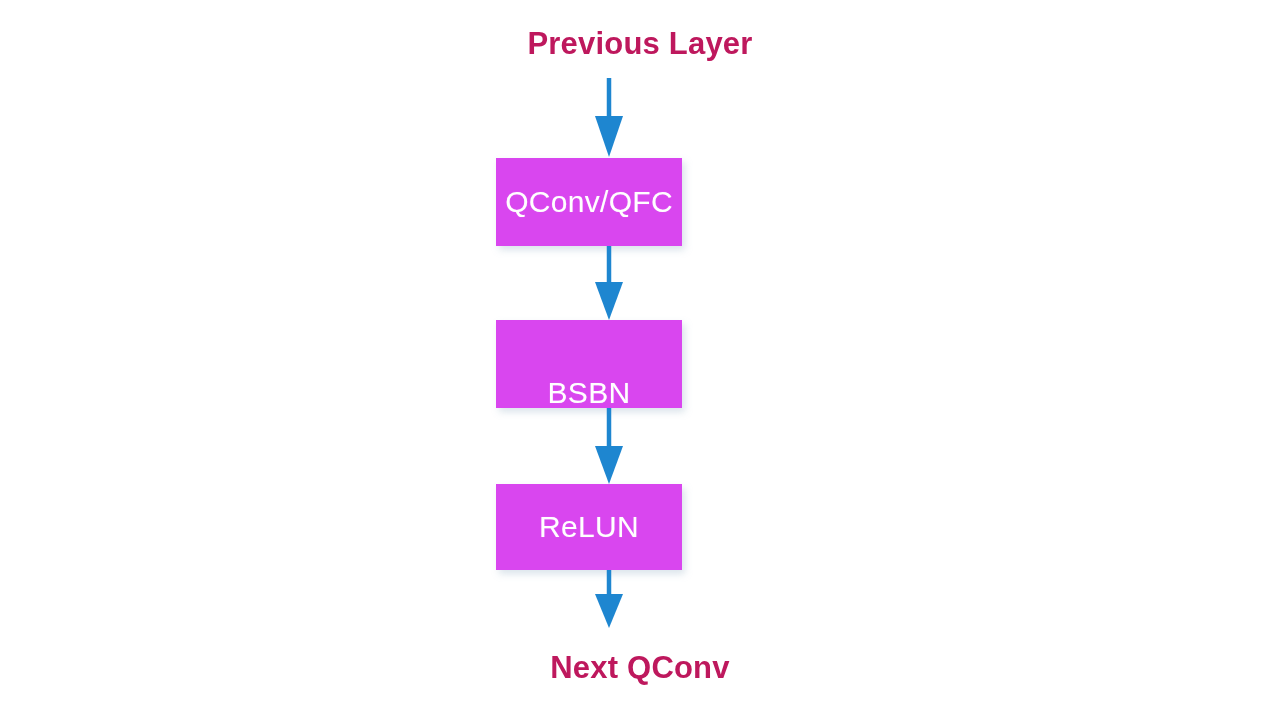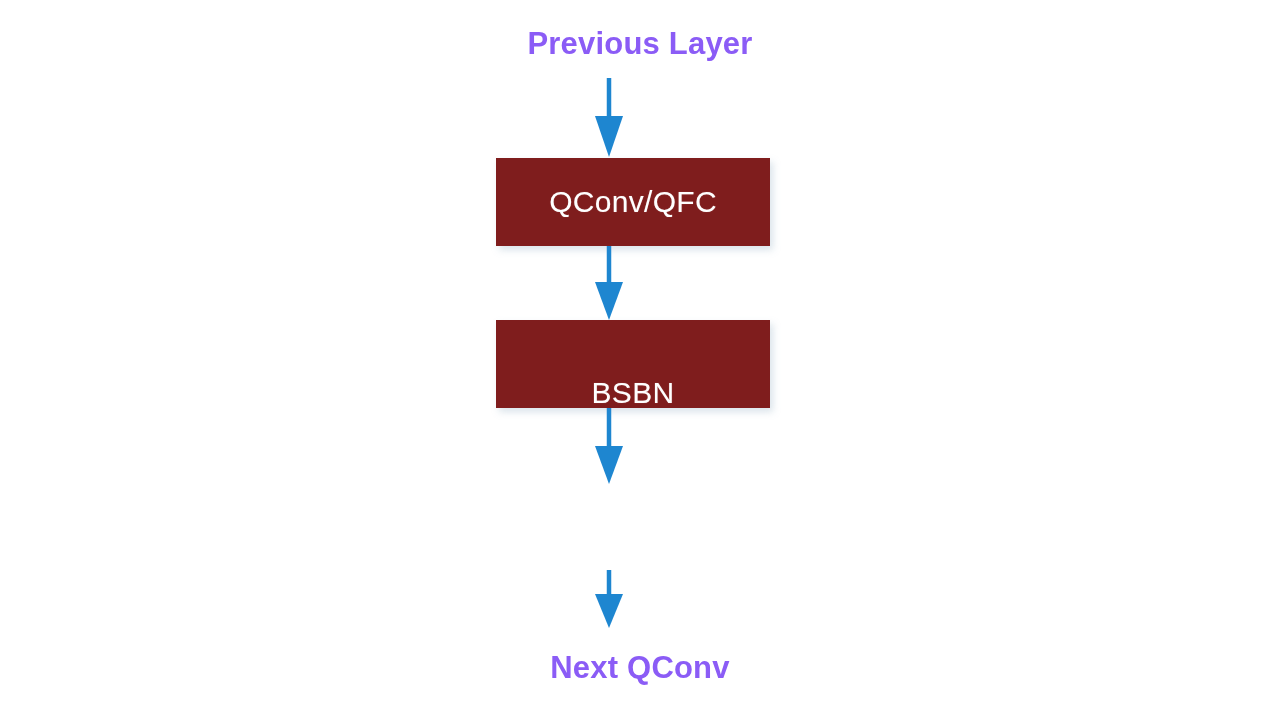--- a/index.html
+++ b/index.html
@@ -21,37 +21,37 @@
     height: 721px;
     background: #ffffff;
   }
 
   
   .endpoint-label {
     position: absolute;
     left: 0;
     width: 1280px;
     text-align: center;
-    color: #8b5cf6;
+    color: #be185d;
     font-family: "Liberation Sans", sans-serif;
     font-weight: bold;
     font-size: 31px;
     letter-spacing: 0.2px;
     white-space: nowrap;
     user-select: none;
   }
   .endpoint-label.top    { top: 26px; }
   .endpoint-label.bottom { top: 650px; }
 
   
   .proc-box {
     position: absolute;
     left: 496px;
-    width: 274px;
-    background: #7f1d1d;
+    width: 186px;
+    background: #d946ef;
     box-shadow: 3px 4px 7px rgba(150, 175, 195, 0.34);
     display: flex;
     align-items: center;
     justify-content: center;
     box-sizing: border-box;
   }
   .proc-box-label {
     color: #ffffff;
     font-family: "Liberation Sans", sans-serif;
     font-size: 30px;
@@ -115,20 +115,23 @@
     <span class="proc-box-label">BSBN</span>
   </div>
 
   <div class="arrow" id="arrow-bsbn-relun">
     <svg viewBox="0 0 1280 78" preserveAspectRatio="none" aria-hidden="true">
       <line x1="609" y1="0" x2="609" y2="40" stroke="#1e86d0" stroke-width="4.5"></line>
       <polygon points="595,38 623,38 609,76" fill="#1e86d0"></polygon>
     </svg>
   </div>
 
+  <div class="proc-box" id="box-relun">
+    <span class="proc-box-label">ReLUN</span>
+  </div>
 
   <div class="arrow" id="arrow-out">
     <svg viewBox="0 0 1280 60" preserveAspectRatio="none" aria-hidden="true">
       <line x1="609" y1="0" x2="609" y2="26" stroke="#1e86d0" stroke-width="4.5"></line>
       <polygon points="595,24 623,24 609,58" fill="#1e86d0"></polygon>
     </svg>
   </div>
 
   <div class="endpoint-label bottom">Next QConv</div>
 

